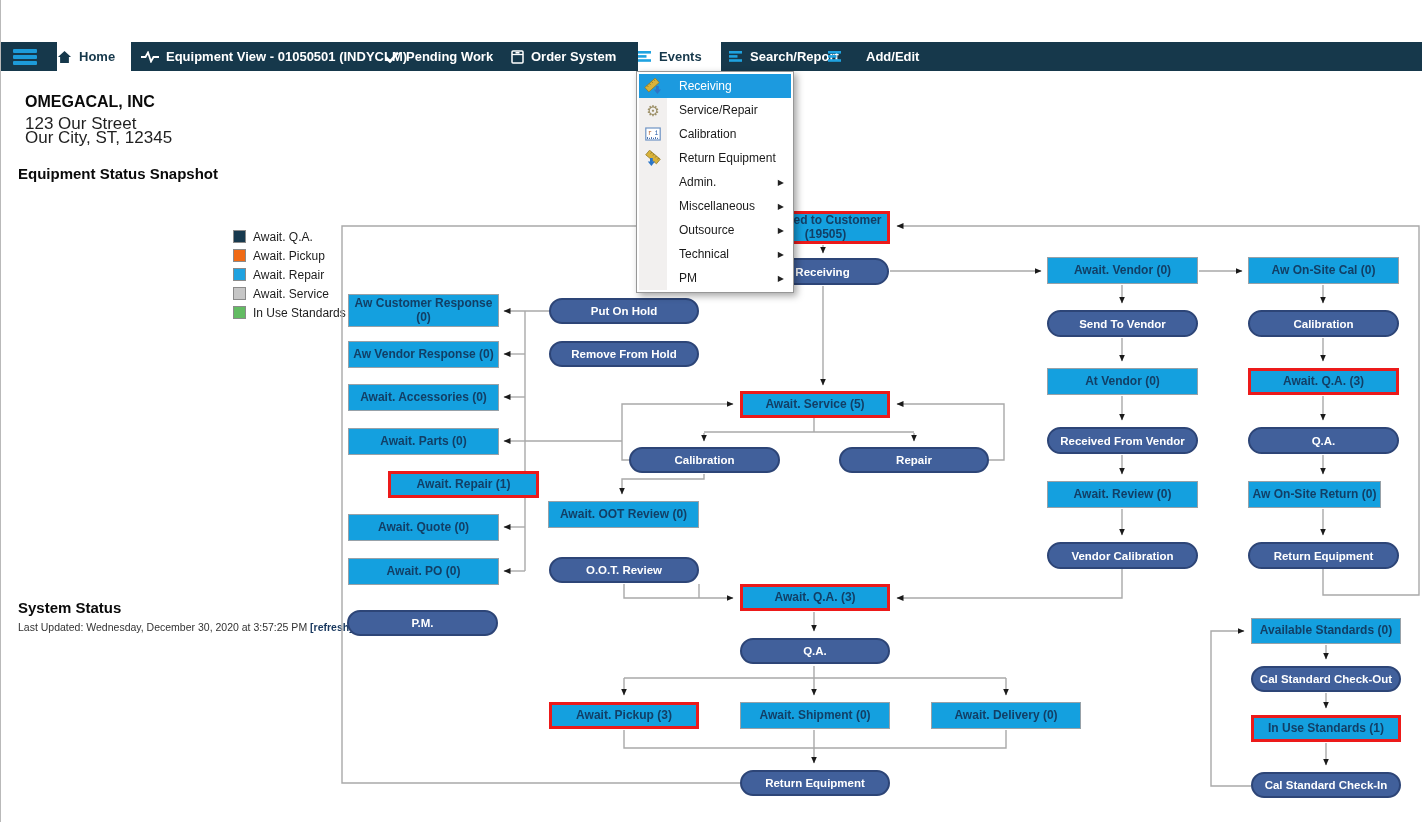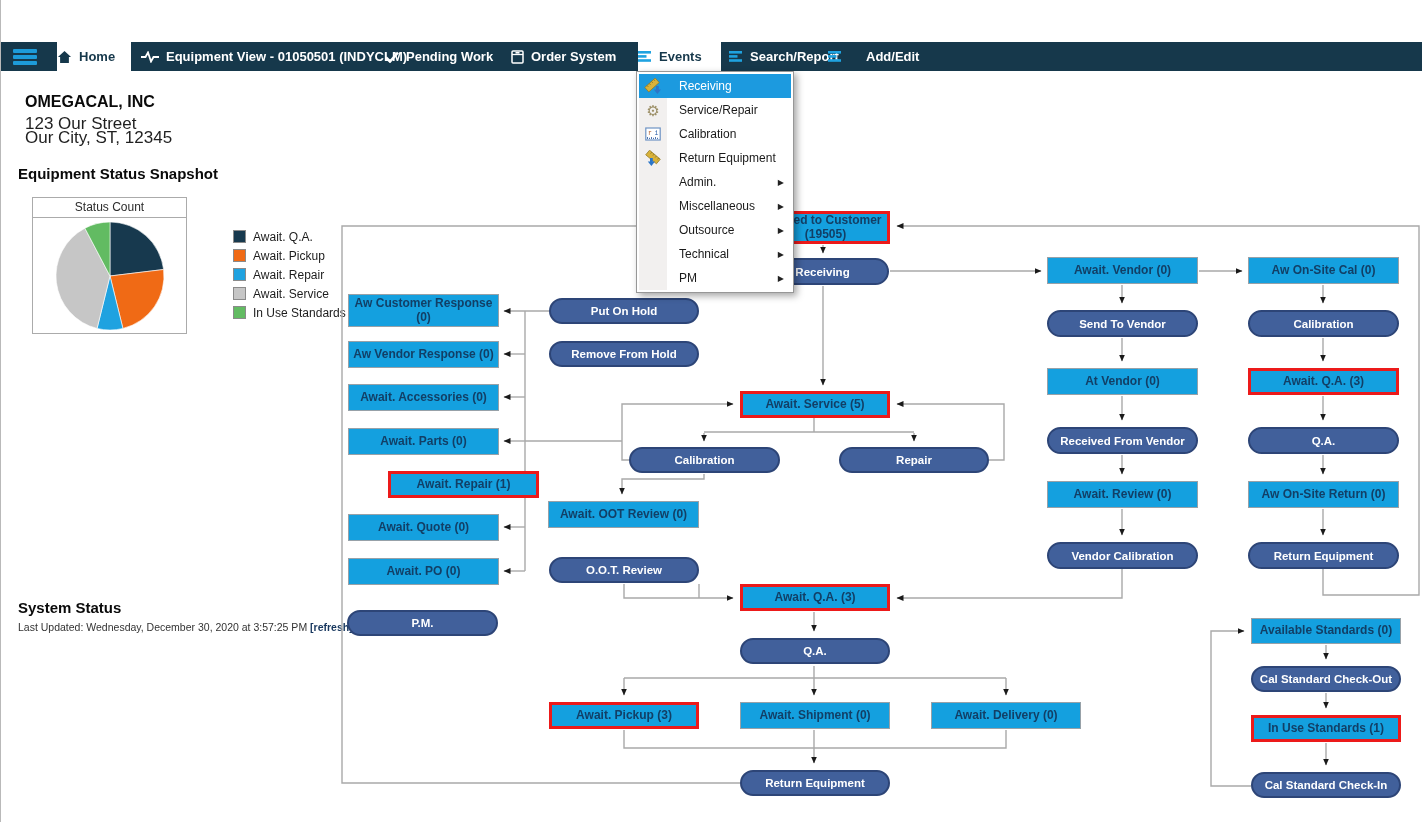--- a/index.html
+++ b/index.html
@@ -126,21 +126,21 @@
       <div class="status-box" style="left: 1046px; top: 257px; width: 151px; height: 27px;">Await. Vendor (0)</div>
       <div class="event-pill" style="left: 1046px; top: 310px; width: 151px; height: 27px;">Send To Vendor</div>
       <div class="status-box" style="left: 1046px; top: 368px; width: 151px; height: 27px;">At Vendor (0)</div>
       <div class="event-pill" style="left: 1046px; top: 427px; width: 151px; height: 27px;">Received From Vendor</div>
       <div class="status-box" style="left: 1046px; top: 481px; width: 151px; height: 27px;">Await. Review (0)</div>
       <div class="event-pill" style="left: 1046px; top: 542px; width: 151px; height: 27px;">Vendor Calibration</div>
       <div class="status-box" style="left: 1247px; top: 257px; width: 151px; height: 27px;">Aw On-Site Cal (0)</div>
       <div class="event-pill" style="left: 1247px; top: 310px; width: 151px; height: 27px;">Calibration</div>
       <div class="status-box alert" style="left: 1247px; top: 368px; width: 151px; height: 27px;">Await. Q.A. (3)</div>
       <div class="event-pill" style="left: 1247px; top: 427px; width: 151px; height: 27px;">Q.A.</div>
-      <div class="status-box" style="left: 1247px; top: 481px; width: 151px; height: 27px;">Aw On-Site Return (0)</div>
+      <div class="status-box" style="left: 1247px; top: 481px; width: 133px; height: 27px;">Aw On-Site Return (0)</div>
       <div class="event-pill" style="left: 1247px; top: 542px; width: 151px; height: 27px;">Return Equipment</div>
       <div class="status-box" style="left: 347px; top: 294px; width: 151px; height: 33px;">Aw Customer Response (0)</div>
       <div class="status-box" style="left: 347px; top: 341px; width: 151px; height: 27px;">Aw Vendor Response (0)</div>
       <div class="status-box" style="left: 347px; top: 384px; width: 151px; height: 27px;">Await. Accessories (0)</div>
       <div class="status-box" style="left: 347px; top: 428px; width: 151px; height: 27px;">Await. Parts (0)</div>
       <div class="status-box alert" style="left: 347px; top: 471px; width: 151px; height: 27px; margin-left: 40px;">Await. Repair (1)</div>
       <div class="status-box" style="left: 347px; top: 514px; width: 151px; height: 27px;">Await. Quote (0)</div>
       <div class="status-box" style="left: 347px; top: 558px; width: 151px; height: 27px;">Await. PO (0)</div>
       <div class="event-pill" style="left: 346px; top: 610px; width: 151px; height: 26px;">P.M.</div>
       <div class="event-pill" style="left: 548px; top: 298px; width: 150px; height: 26px;">Put On Hold</div>
@@ -222,30 +222,20 @@
         </div>
       </div>
   </div>
 
   <div class="company-name">OMEGACAL, INC</div>
   <div class="addr" style="top:114px;">123 Our Street</div>
   <div class="addr" style="top:128px;">Our City, ST, 12345</div>
 
   <div class="sec-head" style="top:165px;">Equipment Status Snapshot</div>
 
-  <div class="pie-box">
-    <div class="pie-title">Status Count</div>
-    <svg id="pie" width="153" height="116">
-        <path d="M 77,58 L 77.00,4.00 A 54 54 0 0 1 130.61,51.49 Z" fill="#17394E" stroke="#ffffff" stroke-width="0.6"></path>
-        <path d="M 77,58 L 130.61,51.49 A 54 54 0 0 1 89.92,110.43 Z" fill="#F06A15" stroke="#ffffff" stroke-width="0.6"></path>
-        <path d="M 77,58 L 89.92,110.43 A 54 54 0 0 1 64.08,110.43 Z" fill="#1FA2E0" stroke="#ffffff" stroke-width="0.6"></path>
-        <path d="M 77,58 L 64.08,110.43 A 54 54 0 0 1 51.90,10.19 Z" fill="#C6C6C6" stroke="#ffffff" stroke-width="0.6"></path>
-        <path d="M 77,58 L 51.90,10.19 A 54 54 0 0 1 77.00,4.00 Z" fill="#62BB62" stroke="#ffffff" stroke-width="0.6"></path>
-      </svg>
-  </div>
   <div class="legend" id="legend">
       <div class="legend-item">
         <span class="sw" style="background:#17394E"></span>
         <span>Await. Q.A.</span>
       </div>
       <div class="legend-item">
         <span class="sw" style="background:#F06A15"></span>
         <span>Await. Pickup</span>
       </div>
       <div class="legend-item">

